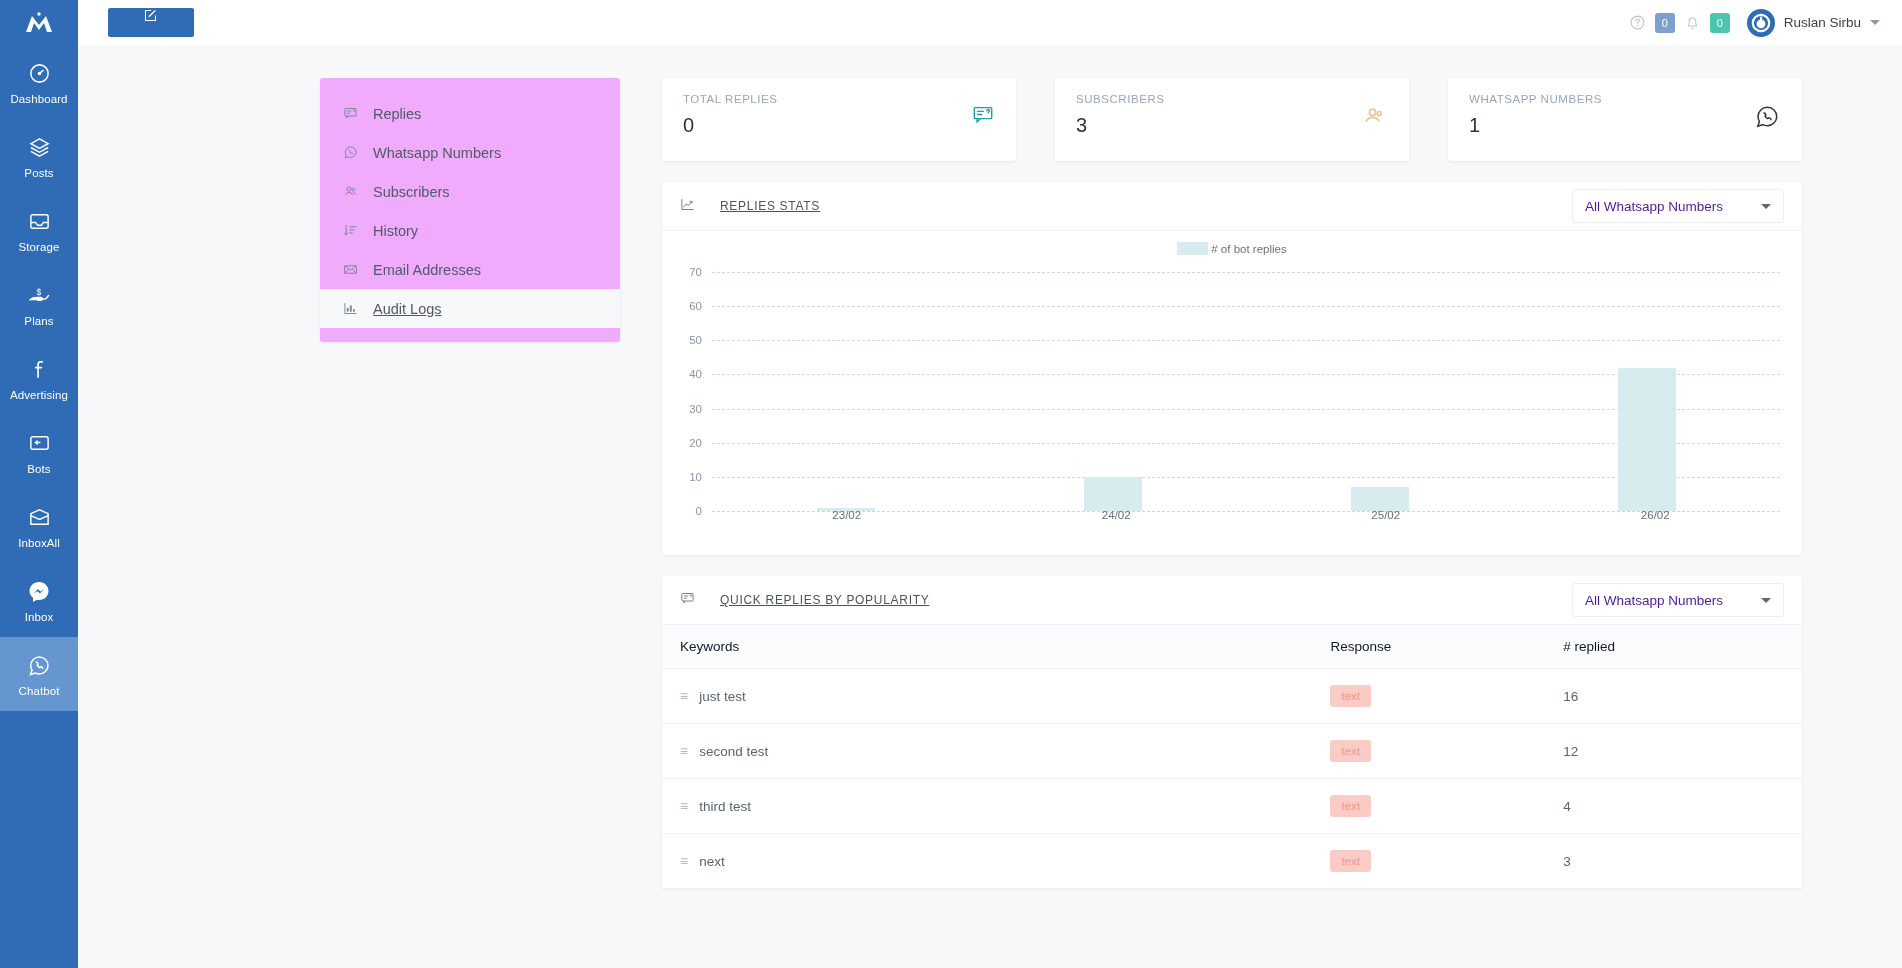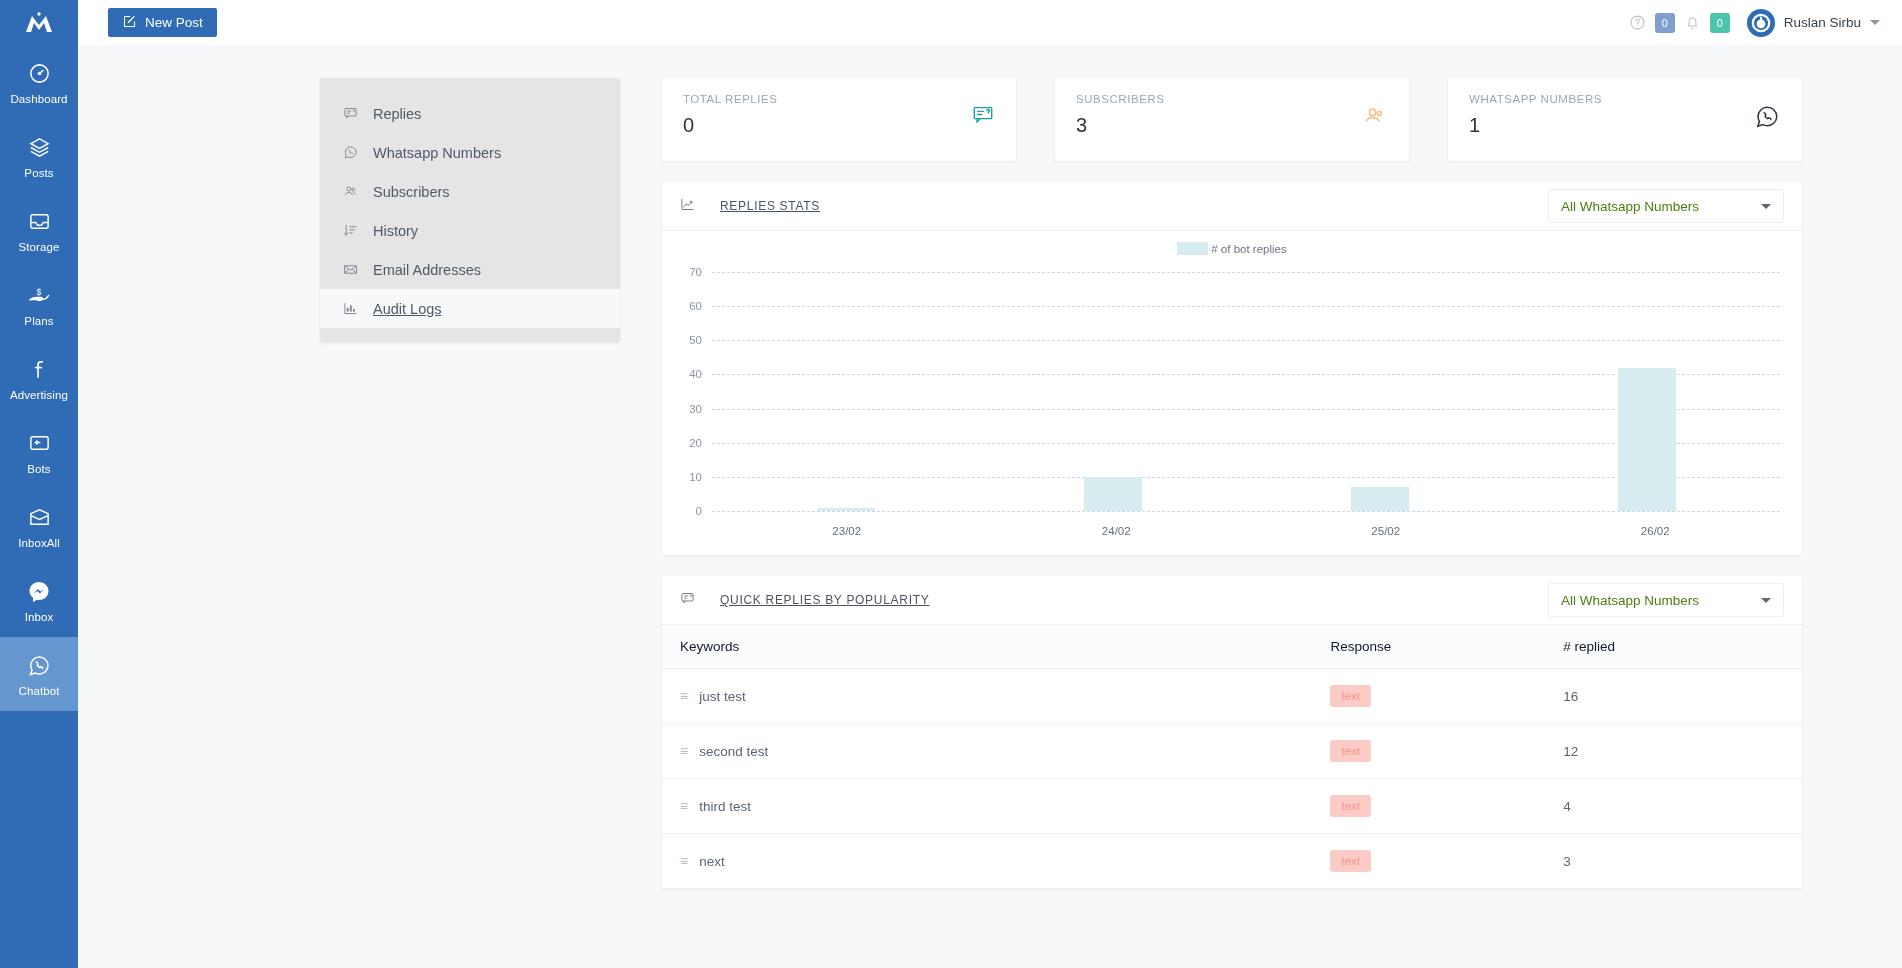--- a/index.html
+++ b/index.html
@@ -32,20 +32,21 @@
   .page { flex: 1; height: 968px; position: relative; background: #f7f8fa; overflow: hidden; }
   .topbar {
     height: 45px; background: #ffffff; display: flex; align-items: center;
     padding: 0 22px 0 0; position: relative; z-index: 5;
   }
   .newpost-btn {
     margin-left: 30px; height: 29px; background: #2f6cb5; color: #fff;
     border: none; border-radius: 2px; display: flex; align-items: center; gap: 8px;
     padding: 0 14px; font-size: 13.5px; cursor: pointer;
     font-family: "Liberation Sans", sans-serif;
+    flex-direction: column;
   }
   .top-right { margin-left: auto; display: flex; align-items: center; gap: 9px; }
   .circ-ico { color: #b9c2cf; display: flex; align-items: center; }
   .badge {
     min-width: 20px; height: 20px; border-radius: 3px; color: #fff;
     font-size: 11px; display: flex; align-items: center; justify-content: center;
     padding: 0 5px;
   }
   .badge.blue { background: #7f9fd1; }
   .badge.green { background: #4dc4ac; }
@@ -57,21 +58,21 @@
   .user-name { font-size: 13.5px; color: #3a4250; }
   .caret { width: 0; height: 0; border-left: 5px solid transparent; border-right: 5px solid transparent;
            border-top: 5px solid #8e98a6; }
 
   
   .content { position: absolute; top: 45px; left: 0; right: 0; bottom: 0;
              background: #f7f8fa; display: flex; padding: 33px 0 0 0; }
 
   
   .submenu {
-    width: 300px; margin-left: 242px; background: #e5e5e5; border-radius: 3px;
+    width: 300px; margin-left: 242px; background: #f0abfc; border-radius: 3px;
     box-shadow: 0 1px 3px rgba(40,50,70,.09); padding: 16px 0 16px 0;
     align-self: flex-start; height: 264px;
   }
   .submenu-item {
     display: flex; align-items: center; gap: 14px; height: 39px;
     padding: 0 22px; font-size: 14.5px; color: #515a68; cursor: pointer;
   }
   .submenu-item.active { background: #f7f8fa; text-decoration: underline; }
   .submenu-ico { width: 17px; display:flex; align-items:center; justify-content:center; color:#7a8493; }
 
@@ -92,42 +93,42 @@
   .panel { background: #fff; border-radius: 3px; box-shadow: 0 1px 3px rgba(40,50,70,.08); }
   .panel-head {
     height: 49px; display: flex; align-items: center; padding: 0 18px;
     border-bottom: 1px solid #eef0f3; position: relative;
   }
   .panel-title {
     font-size: 12px; letter-spacing: .7px; color: #4a5361; text-transform: uppercase;
     display: flex; align-items: center; gap: 25px; text-decoration: underline;
   }
   .select-wrap {
-    margin-left: auto; width: 236px; height: 34px; border: 1px solid #eceef1; border-radius: 3px;
-    display: flex; align-items: center; padding: 0 12px; font-size: 13.5px; color: #4d7c0f;
+    margin-left: auto; width: 212px; height: 34px; border: 1px solid #eceef1; border-radius: 3px;
+    display: flex; align-items: center; padding: 0 12px; font-size: 13.5px; color: #4c1d95;
     background: #fff; cursor: pointer;
   }
   .select-caret { margin-left: auto; width: 0; height: 0;
     border-left: 5px solid transparent; border-right: 5px solid transparent; border-top: 5px solid #5e6773; }
 
   
   .chart-body { height: 324px; position: relative; padding: 0; }
   .legend { position: absolute; top: 11px; left: 0; right: 0; display: flex;
             align-items: center; justify-content: center; gap: 3px; }
   .legend-sw { width: 31px; height: 13px; background: #d7ecee; }
   .legend-txt { font-size: 11.5px; color: #6a7381; }
   .plot { position: absolute; left: 0; right: 10px; top: 41px; bottom: 44px; }
   .ylabel { position: absolute; left: 0; width: 40px; text-align: right;
             font-size: 11.5px; color: #8d96a5; transform: translateY(-50%); }
   .gridline { position: absolute; left: 50px; right: 12px; border-top: 1px dashed #cdd6ea; }
   .bars { position: absolute; left: 50px; right: 12px; top: 0; bottom: 0;
           display: flex; align-items: flex-end; }
   .bar-slot { flex: 1; display: flex; flex-direction: column; align-items: center; justify-content: flex-end; height: 100%; }
   .bar { background: #d7ecee; width: 58px; }
-  .xlabels { position: absolute; left: 50px; right: 12px; bottom: 18px; display: flex; align-items: center; }
+  .xlabels { position: absolute; left: 50px; right: 12px; bottom: 34px; display: flex; align-items: center; }
   .xlabel { flex: 1; text-align: center; font-size: 11.5px; color: #646d7b; }
 
   
   .tbl { width: 100%; border-collapse: collapse; }
   .tbl th {
     text-align: left; font-weight: 400; font-size: 13.5px; color: #0f172a;
     padding: 14px 0 14px 0; background: #fbfcfd; border-bottom: 1px solid #eef0f3;
   }
   .tbl td { padding: 16px 0; font-size: 13.5px; color: #5a6472; border-bottom: 1px solid #f0f2f5; }
   .col-kw { width: 560px; padding-left: 18px !important; }

